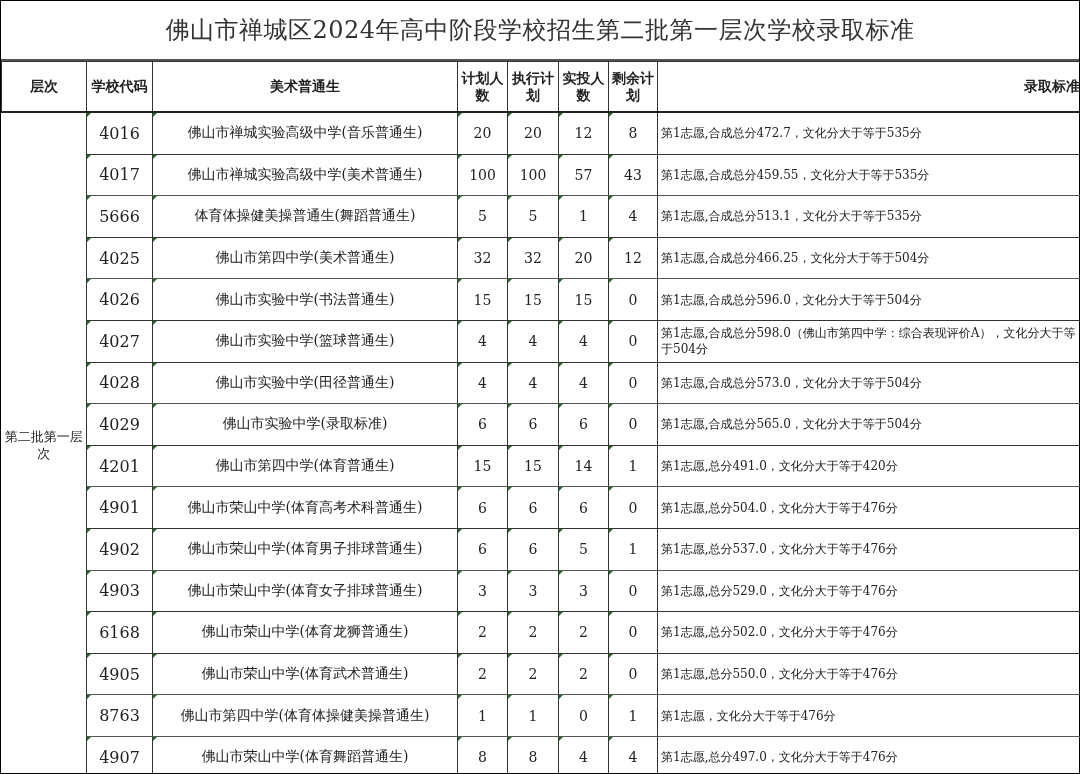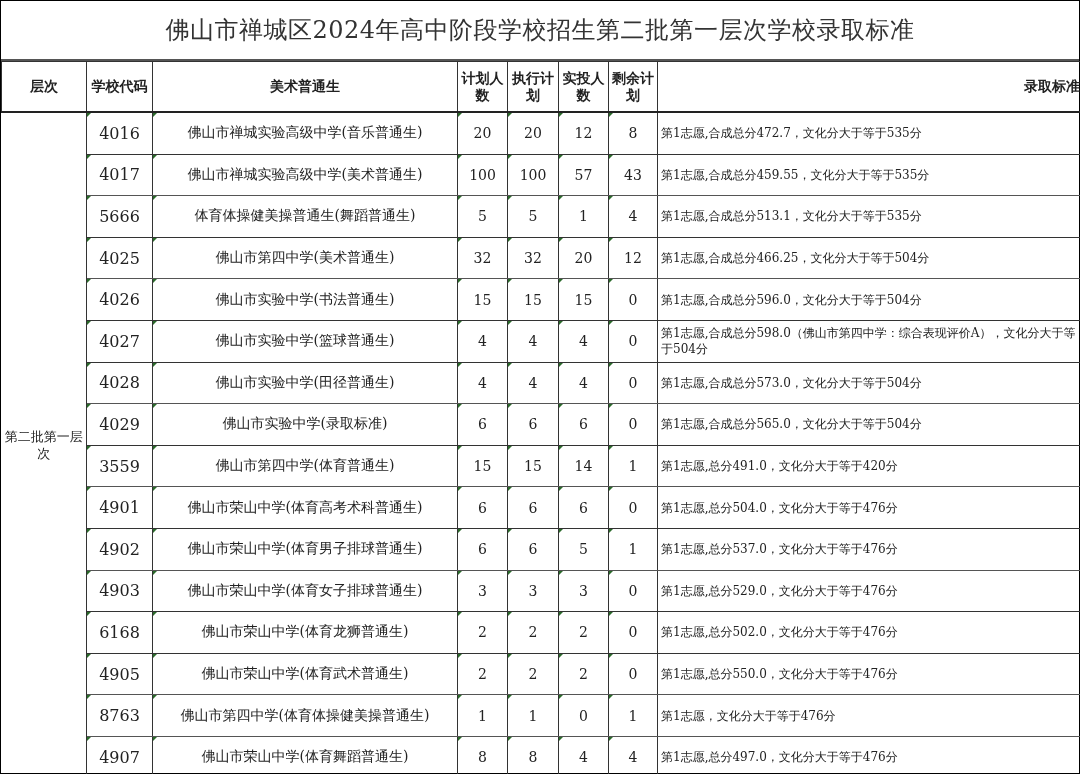--- a/index.html
+++ b/index.html
@@ -127,21 +127,21 @@
       <tr>
         <td class="code tri">4029</td>
         <td class="tri">佛山市实验中学(录取标准)</td>
         <td class="num tri">6</td>
         <td class="num tri">6</td>
         <td class="num tri">6</td>
         <td class="num tri">0</td>
         <td class="crit">第1志愿,合成总分565.0，文化分大于等于504分</td>
       </tr>
       <tr class="thick">
-        <td class="code tri">3559</td>
+        <td class="code tri">4201</td>
         <td class="tri">佛山市第四中学(体育普通生)</td>
         <td class="num tri">15</td>
         <td class="num tri">15</td>
         <td class="num tri">14</td>
         <td class="num tri">1</td>
         <td class="crit">第1志愿,总分491.0，文化分大于等于420分</td>
       </tr>
       <tr>
         <td class="code tri">4901</td>
         <td class="tri">佛山市荣山中学(体育高考术科普通生)</td>

